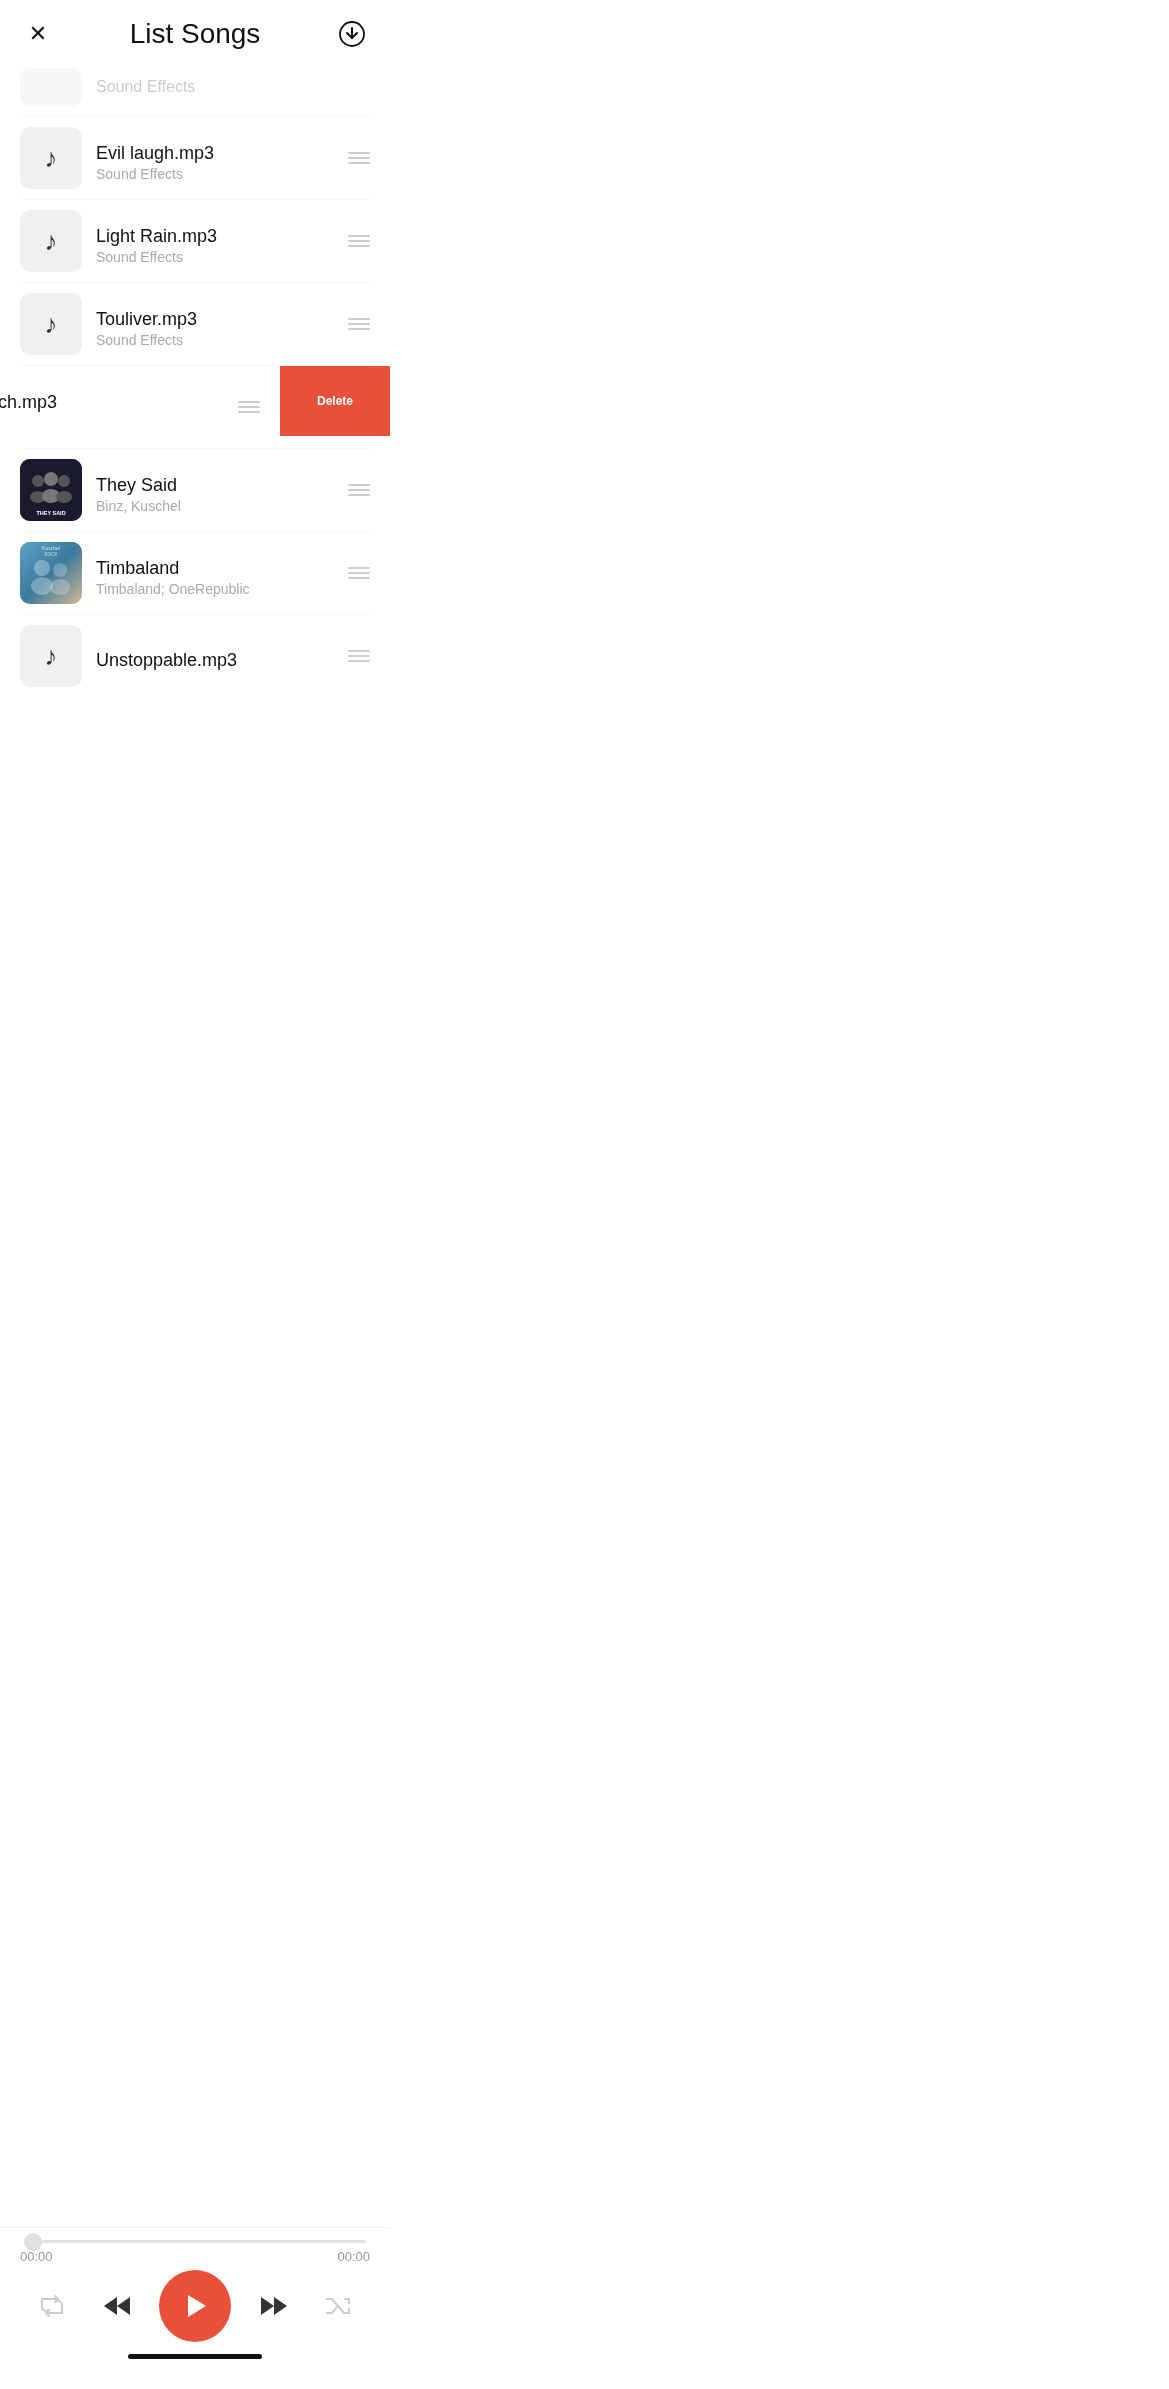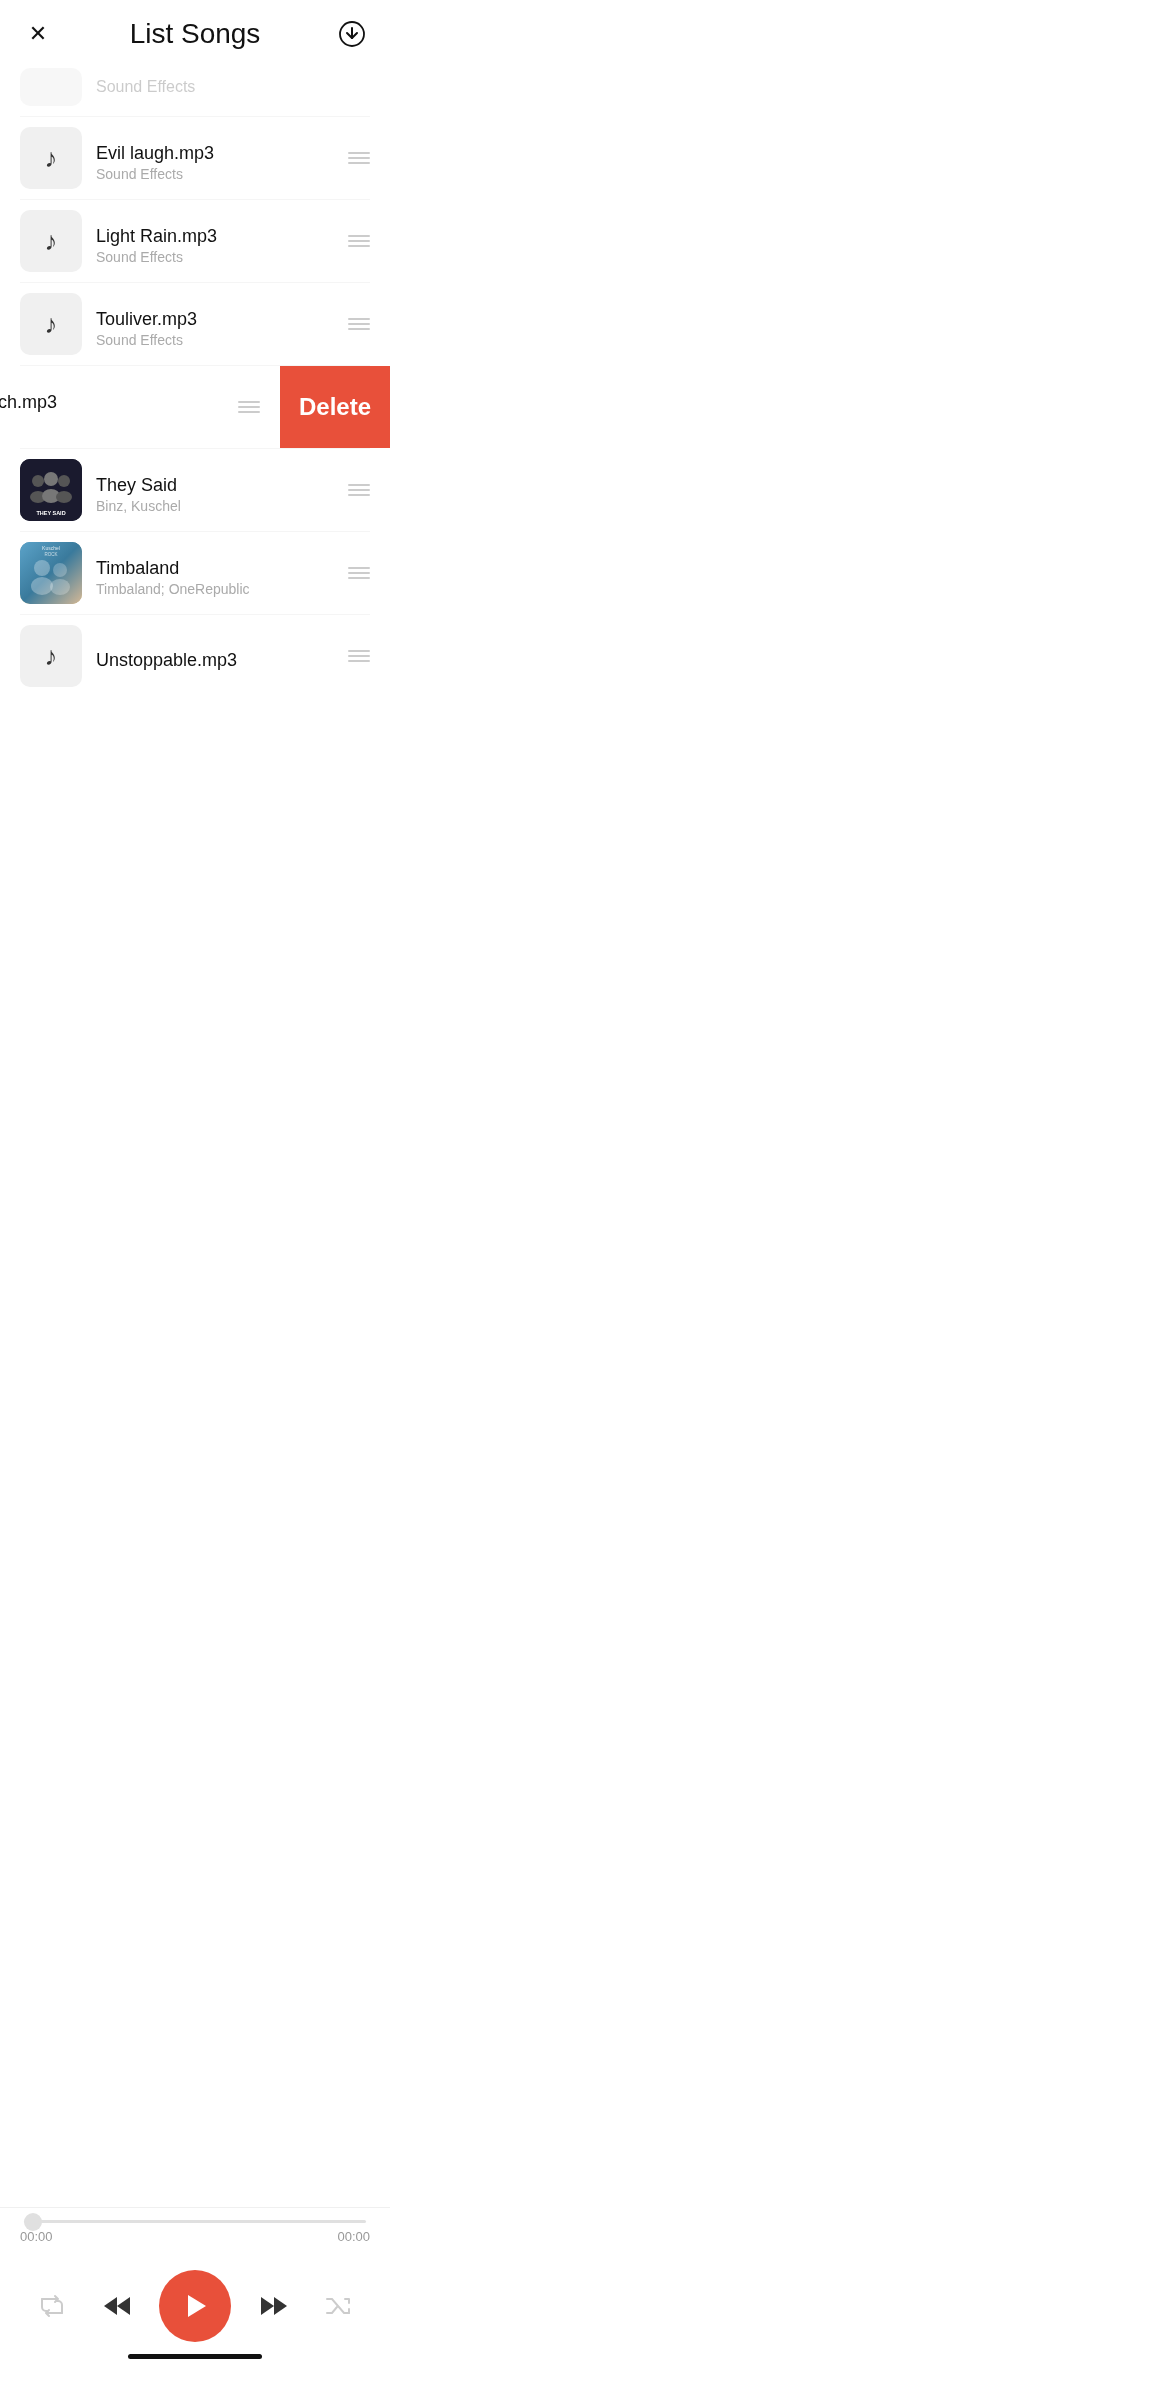--- a/index.html
+++ b/index.html
@@ -113,24 +113,24 @@
 
     .drag-line {
       width: 22px;
       height: 2px;
       background: #ccc;
       border-radius: 1px;
     }
 
     .delete-btn {
       width: 110px;
-      height: 82px;
+      height: 70px;
       background: #e8503a;
       color: #fff;
-      font-size: 24px;
+      font-size: 12px;
       font-weight: 600;
       display: flex;
       align-items: center;
       justify-content: center;
       flex-shrink: 0;
       cursor: pointer;
       position: absolute;
       right: 0;
       top: 0;
     }
@@ -188,21 +188,21 @@
       position: absolute;
       left: 0;
       top: 50%;
       transform: translateY(-50%);
     }
 
     .time-row {
       display: flex;
       justify-content: space-between;
       padding: 0 0px;
-      margin-bottom: 26px;
+      margin-bottom: 6px;
     }
 
     .time-label {
       font-size: 13px;
       color: #999;
     }
 
     .controls-row {
       display: flex;
       align-items: center;

